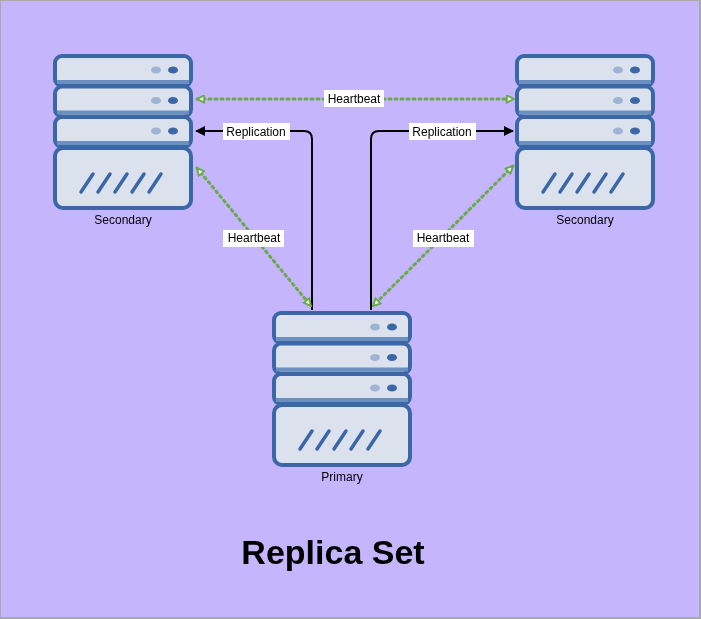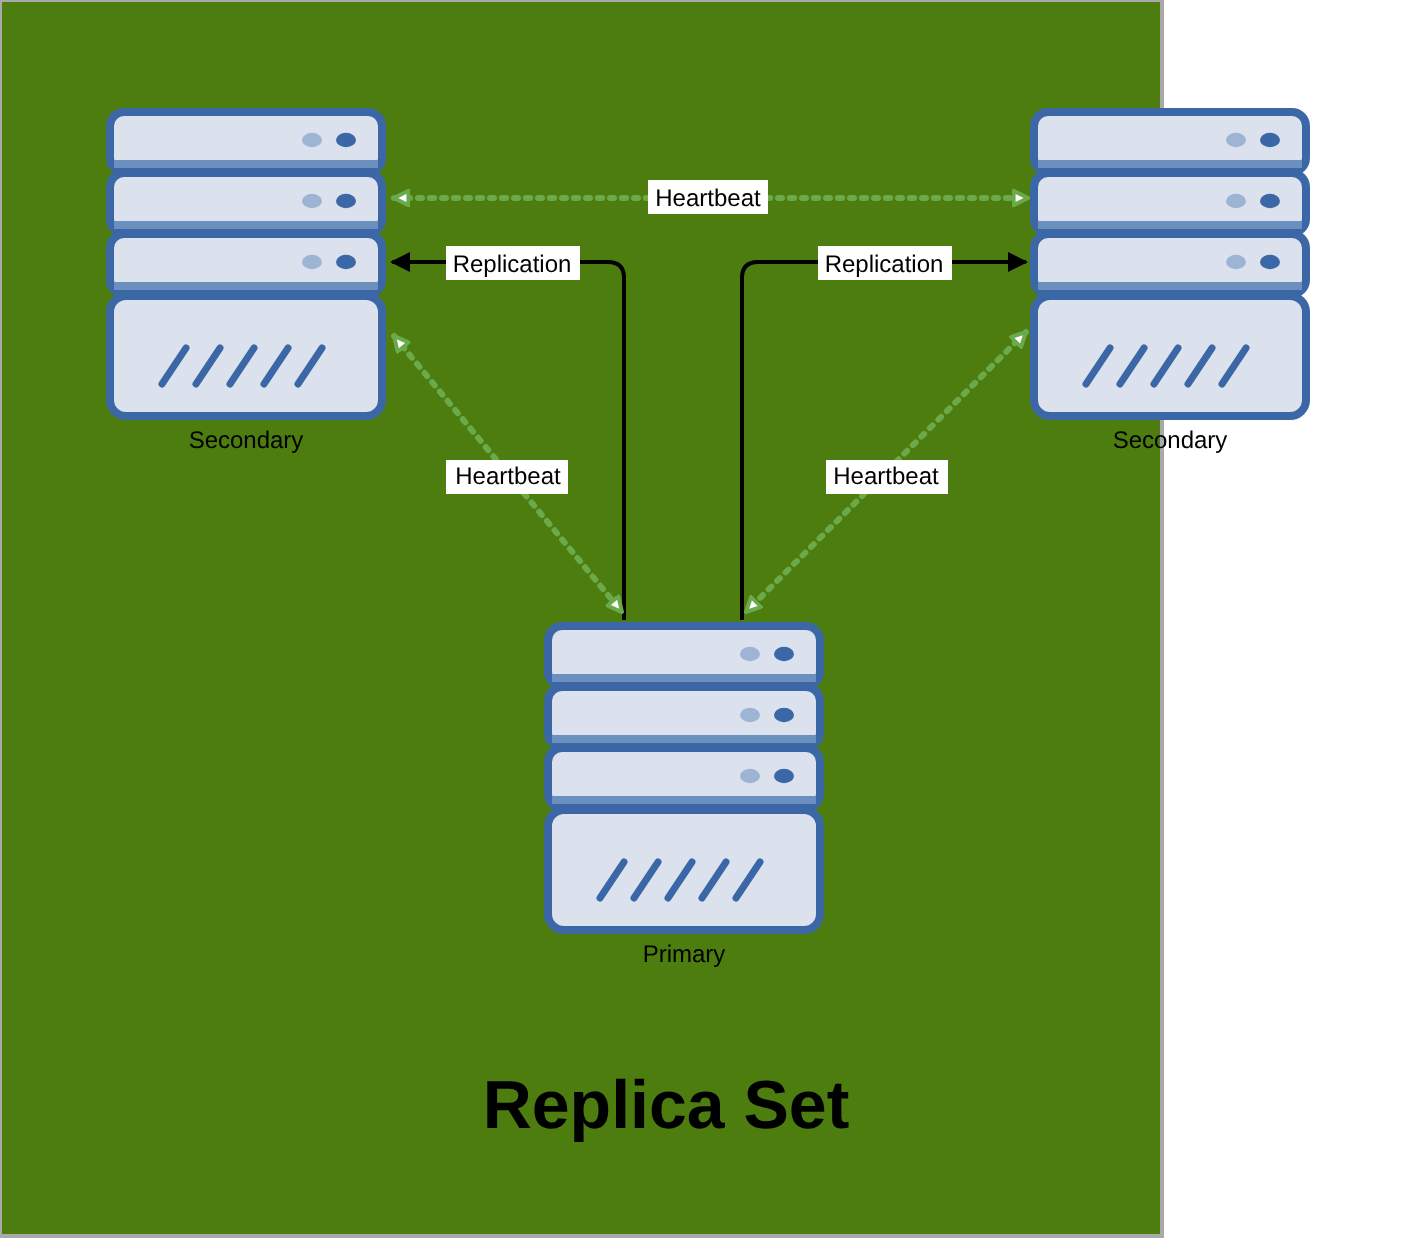--- a/index.html
+++ b/index.html
@@ -1,21 +1,21 @@
 <!DOCTYPE html>
 <html><head>
   <meta charset="utf-8">
   <style>
     html, body { margin: 0; padding: 0; }
     body { width: 701px; height: 619px; overflow: hidden; background: #ffffff; }
     #canvas {
       position: relative;
-      width: 582px; height: 619px;
+      width: 701px; height: 619px;
       box-sizing: border-box;
-      background: #4d7c0f;
+      background: #c4b5fd;
       border: 1px solid #a9a9a9;
       border-right: 2px solid #a9a9a9;
       border-bottom: 2px solid #a9a9a9;
     }
     svg { position: absolute; left: 0; top: 0; }
     .node-label, .edge-label-text {
       font-family: "Liberation Sans", sans-serif;
       font-size: 12px;
       fill: #000;
     }

